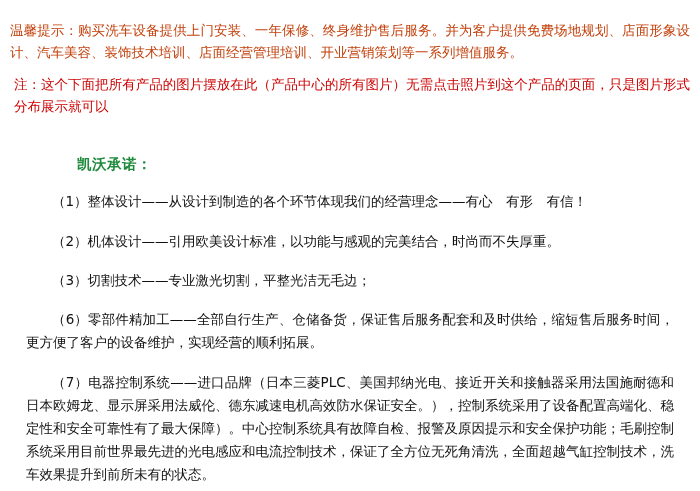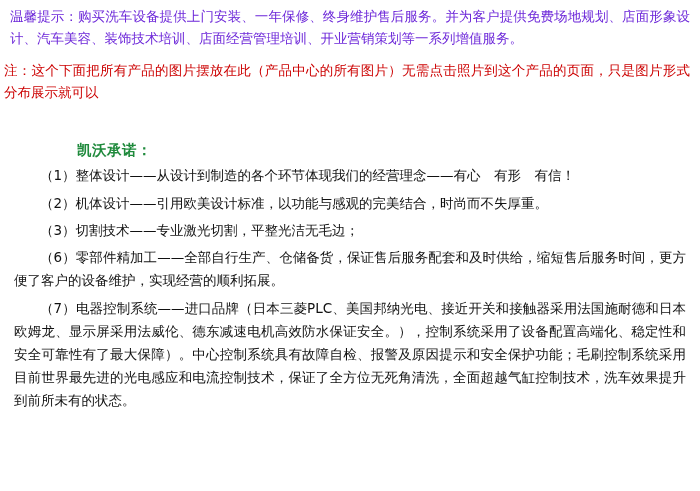--- a/index.html
+++ b/index.html
@@ -28,54 +28,54 @@
     letter-spacing: 2px;
     color: #1a1a1a;
     margin: 6px 0 2px 0;
     text-shadow:
        1px 0 0 #bfbfbf,
        2px 1px 0 #9a9a9a,
        3px 2px 2px rgba(0,0,0,0.35);
     line-height: 1.15;
   }
   .notice {
-    color: #6d28d9;
+    color: #c2410c;
     font-size: 13.5px;
     line-height: 1.62;
     text-align: justify;
-    margin: 6px 10px 0 10px;
+    margin: 20px 10px 0 10px;
     font-family: "DejaVu Sans", "Liberation Sans", sans-serif;
   }
   .notice2 {
     color: #cc0000;
     font-size: 13.5px;
     line-height: 1.62;
     text-align: justify;
-    margin: 10px 10px 0 4px;
+    margin: 10px 10px 0 14px;
   }
   .gap {
     height: 38px;
   }
   .promise-head {
     color: #1f8a3c;
     font-weight: bold;
     font-size: 14.5px;
     margin: 0 0 4px 32px;
     letter-spacing: 0.5px;
     padding-left: 45px;
   }
   .body-list {
     margin: 0 10px 0 10px;
     color: #111111;
     font-size: 13.5px;
     line-height: 1.72;
     text-align: justify;
   }
   .body-list p {
-    margin: 4px;
+    margin: 16px;
     text-indent: 26px;
   }
 </style>
 </head>
 <body>
 
 <div class="page">
 
 
   <div class="notice">温馨提示：购买洗车设备提供上门安装、一年保修、终身维护售后服务。并为客户提供免费场地规划、店面形象设计、汽车美容、装饰技术培训、店面经营管理培训、开业营销策划等一系列增值服务。</div>

